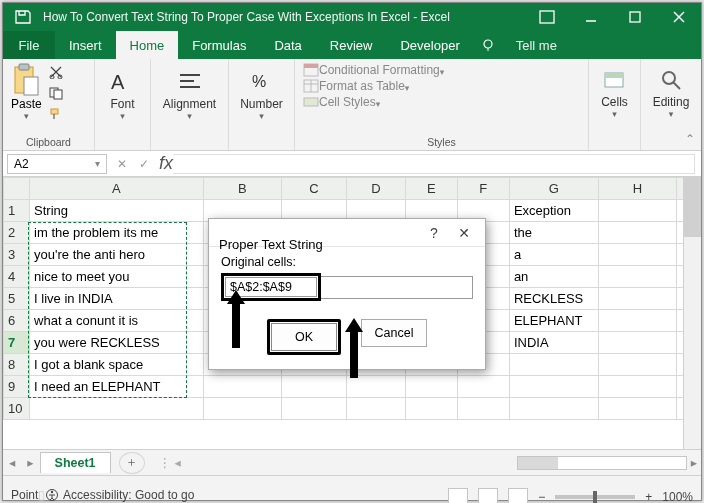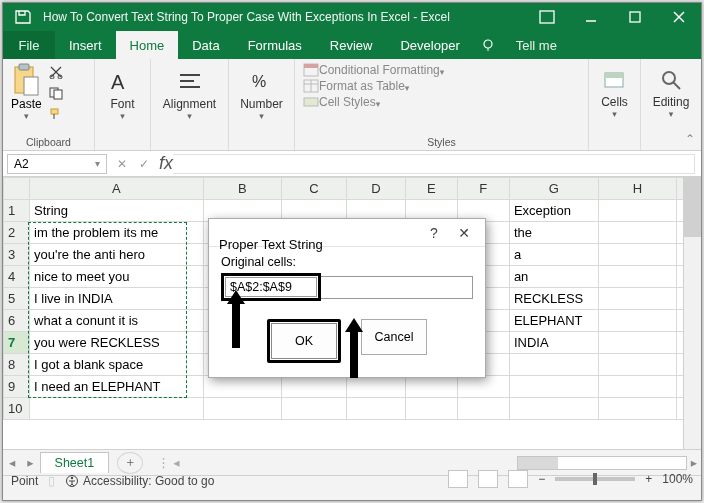--- a/index.html
+++ b/index.html
@@ -66,39 +66,39 @@
   
   .dialog { position:absolute; left: 208px; top: 218px; width: 278px; background:#fff; border:1px solid #aaa; box-shadow: 2px 3px 10px rgba(0,0,0,0.4); z-index: 50; }
   .dialog-titlebar { height: 28px; display:flex; align-items:center; padding: 0 6px 0 10px; border-bottom: 1px solid #e4e4e4; font-size: 13px; }
   .dialog-titlebar .t { flex:1;margin-top:24px; }
   .dialog-titlebar .dbtn { width: 30px; text-align:center; color:#444; font-size:14px; }
   .dialog-body { padding: 8px 12px 14px 12px; font-size: 12.5px; }
   .dialog-body .lbl { margin-bottom: 4px; }
   .dialog-body .field-wrap { border: 3px solid #000; padding:1px; width: 100px; margin-bottom: 18px; }
   .dialog-body input.range { width: 100%; border: 1px solid #999; font-size: 12.5px; padding: 2px 4px; }
   .dialog-actions { display:flex; gap: 20px; justify-content:center; }
-  .dialog-actions .btn { width: 66px; height: 36px; border:1px solid #aaa; background:#fdfdfd; font-size:12.5px; display:flex; align-items:center; justify-content:center; cursor:pointer; }
+  .dialog-actions .btn { width: 66px; height: 28px; border:1px solid #aaa; background:#fdfdfd; font-size:12.5px; display:flex; align-items:center; justify-content:center; cursor:pointer; }
   .dialog-actions .ok-wrap { border: 3px solid #000; padding:1px; border-radius:2px; }
   .dialog-actions .ok-wrap .btn { border:1px solid #888; }
 
   
   .arrow { position:absolute; z-index:60; }
   .arrow .shaft { position:absolute; background:#000; }
   .arrow .head { width:0; height:0; border-left:9px solid transparent; border-right:9px solid transparent; border-bottom:14px solid #000; position:absolute; }
 
   
   .sheetbar { height: 26px; border-top: 1px solid #d0d0d0; background:#f3f3f3; display:flex; align-items:center; font-size:12.5px; }
   .sheetbar .nav { padding: 0 6px; color:#888; }
-  .sheetbar .sheet-tab { background:#fff; border:1px solid #c5c5c5; border-bottom:none; padding: 3px 14px; color:#0f7a3f; font-weight:400; }
+  .sheetbar .sheet-tab { background:#fff; border:1px solid #c5c5c5; border-bottom:none; padding: 3px 14px; color:#0f7a3f; font-weight:700; }
   .sheetbar .add { width:26px; height:22px; border:1px solid #d5d5d5; border-radius:50%; margin-left:8px; display:flex; align-items:center; justify-content:center; color:#666; }
   .sheetbar .scroll-track { margin-left:auto; width: 170px; height: 14px; border:1px solid #c5c5c5; background:#fff; position:relative; }
   .sheetbar .scroll-thumb { position:absolute; left:0; top:0; height:100%; width:40px; background:#d9d9d9; }
 
   
-  .statusbar { height: 24px; background:#f3f3f3; border-top:1px solid #d0d0d0; display:flex; align-items:flex-end; font-size:12px; color:#444; padding: 12px 8px; gap: 10px; }
+  .statusbar { height: 24px; background:#f3f3f3; border-top:1px solid #d0d0d0; display:flex; align-items:flex-start; font-size:12px; color:#444; padding: 12px 8px; }
   .statusbar .acc { display:flex; align-items:center; gap:4px; }
   .statusbar .right { margin-left:auto; display:flex; align-items:center; gap:10px; }
   .zoom-slider { width: 80px; height: 4px; background:#c5c5c5; position:relative; }
   .zoom-slider .knob { position:absolute; left:38px; top:-4px; width:4px; height:12px; background:#666; }
   .vbtn { width:20px; height:18px; border:1px solid #c5c5c5; background:#fff; }
   .vscroll { position:absolute; right:0; top:0; width:18px; bottom:0; background:#f1f1f1; border-left:1px solid #d0d0d0; }
   .vscroll .thumb { position:absolute; top:0; left:0; right:0; height:60px; background:#d0d0d0; }
 </style>
 </head>
 <body>
@@ -134,22 +134,22 @@
             <line x1="12" y1="2" x2="2" y2="12" stroke-width="1.5"></line>
           </svg>
         </div>
     </div>
   </div>
 
   <div class="menubar">
     <div class="file">File</div>
     <div class="tab">Insert</div>
     <div class="tab active">Home</div>
+    <div class="tab">Formulas</div>
     <div class="tab">Data</div>
-    <div class="tab">Formulas</div>
     <div class="tab">Review</div>
     <div class="tab">Developer</div>
     <div class="bulb">
         <svg width="16" height="16">
           <circle cx="8" cy="7" r="4" fill="none" stroke="#fff" stroke-width="1.2"></circle>
           <line x1="8" y1="11" x2="8" y2="14" stroke="#fff"></line>
         </svg>
       </div>
     <div class="tab tellme">Tell me</div>
   </div>

